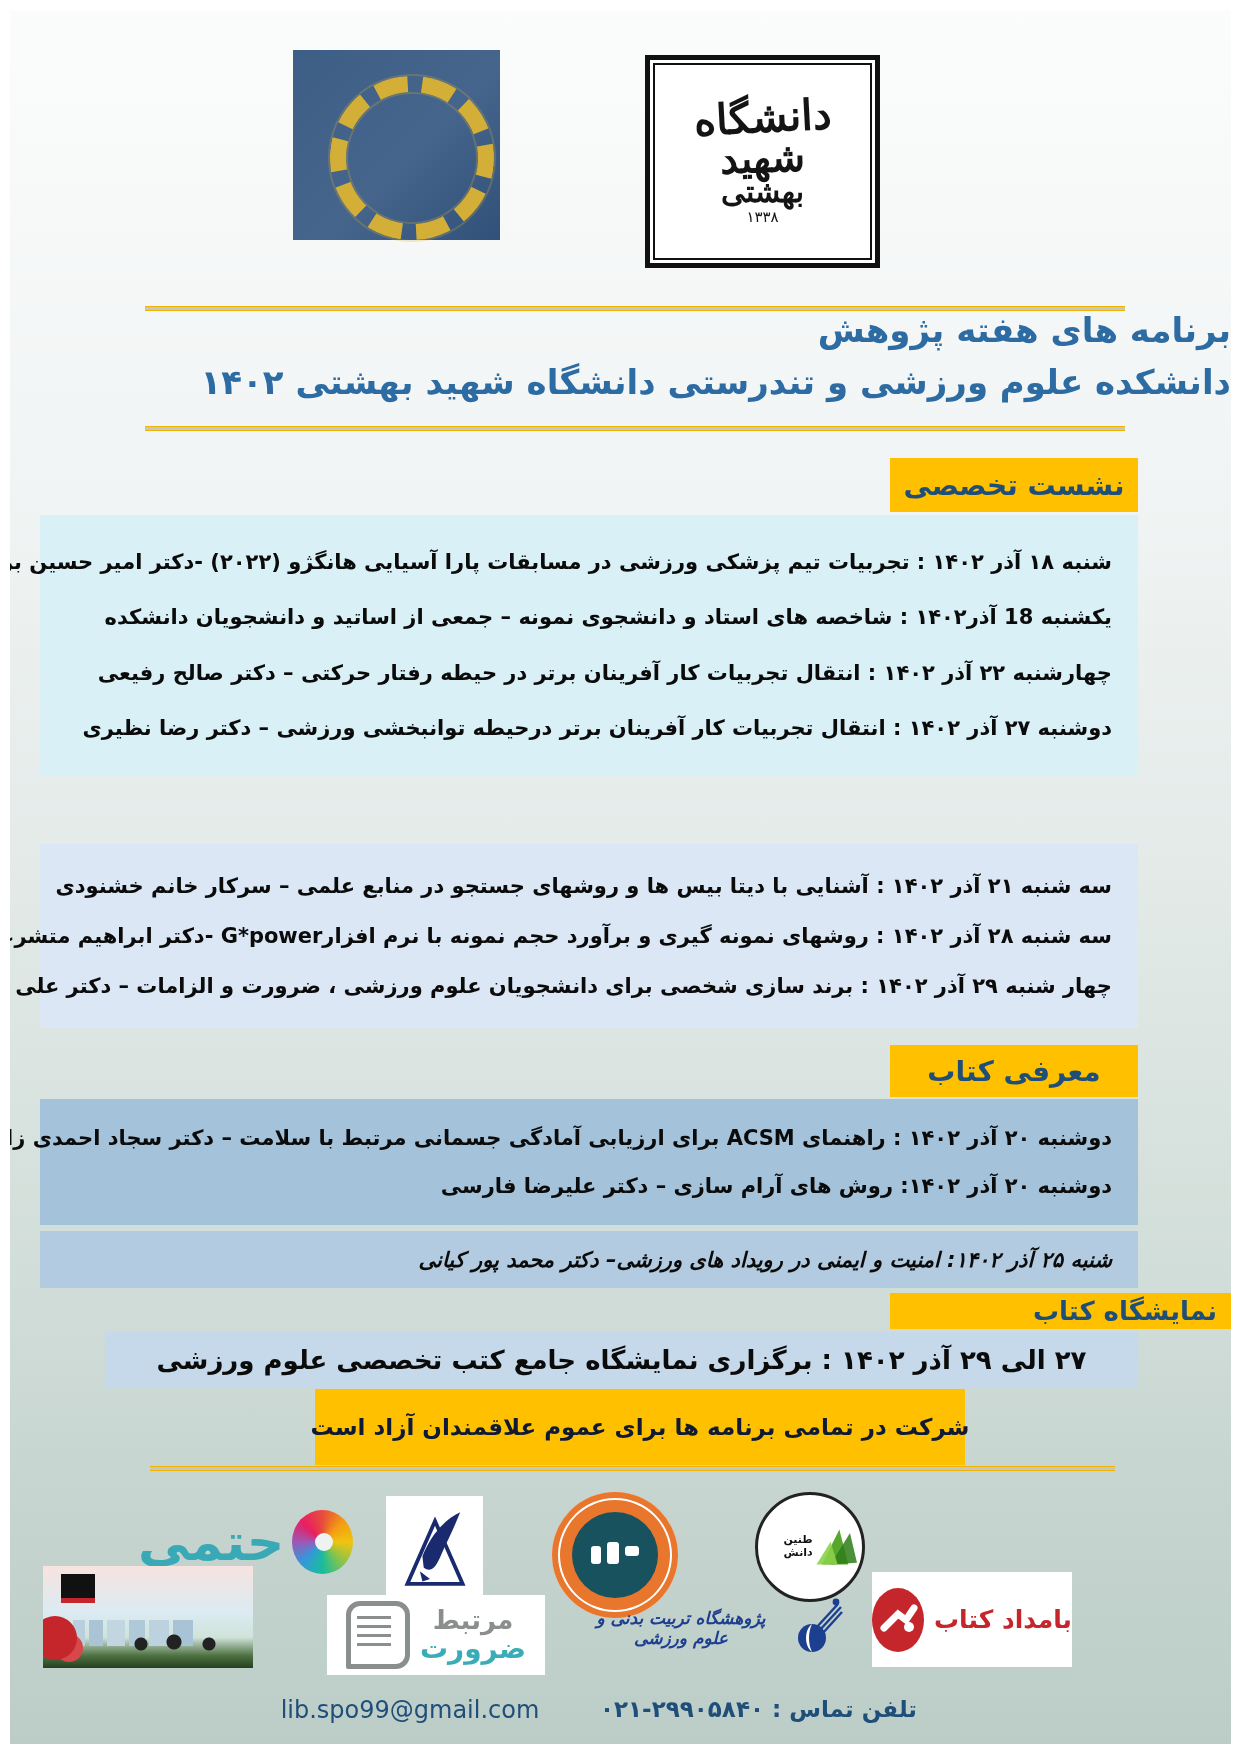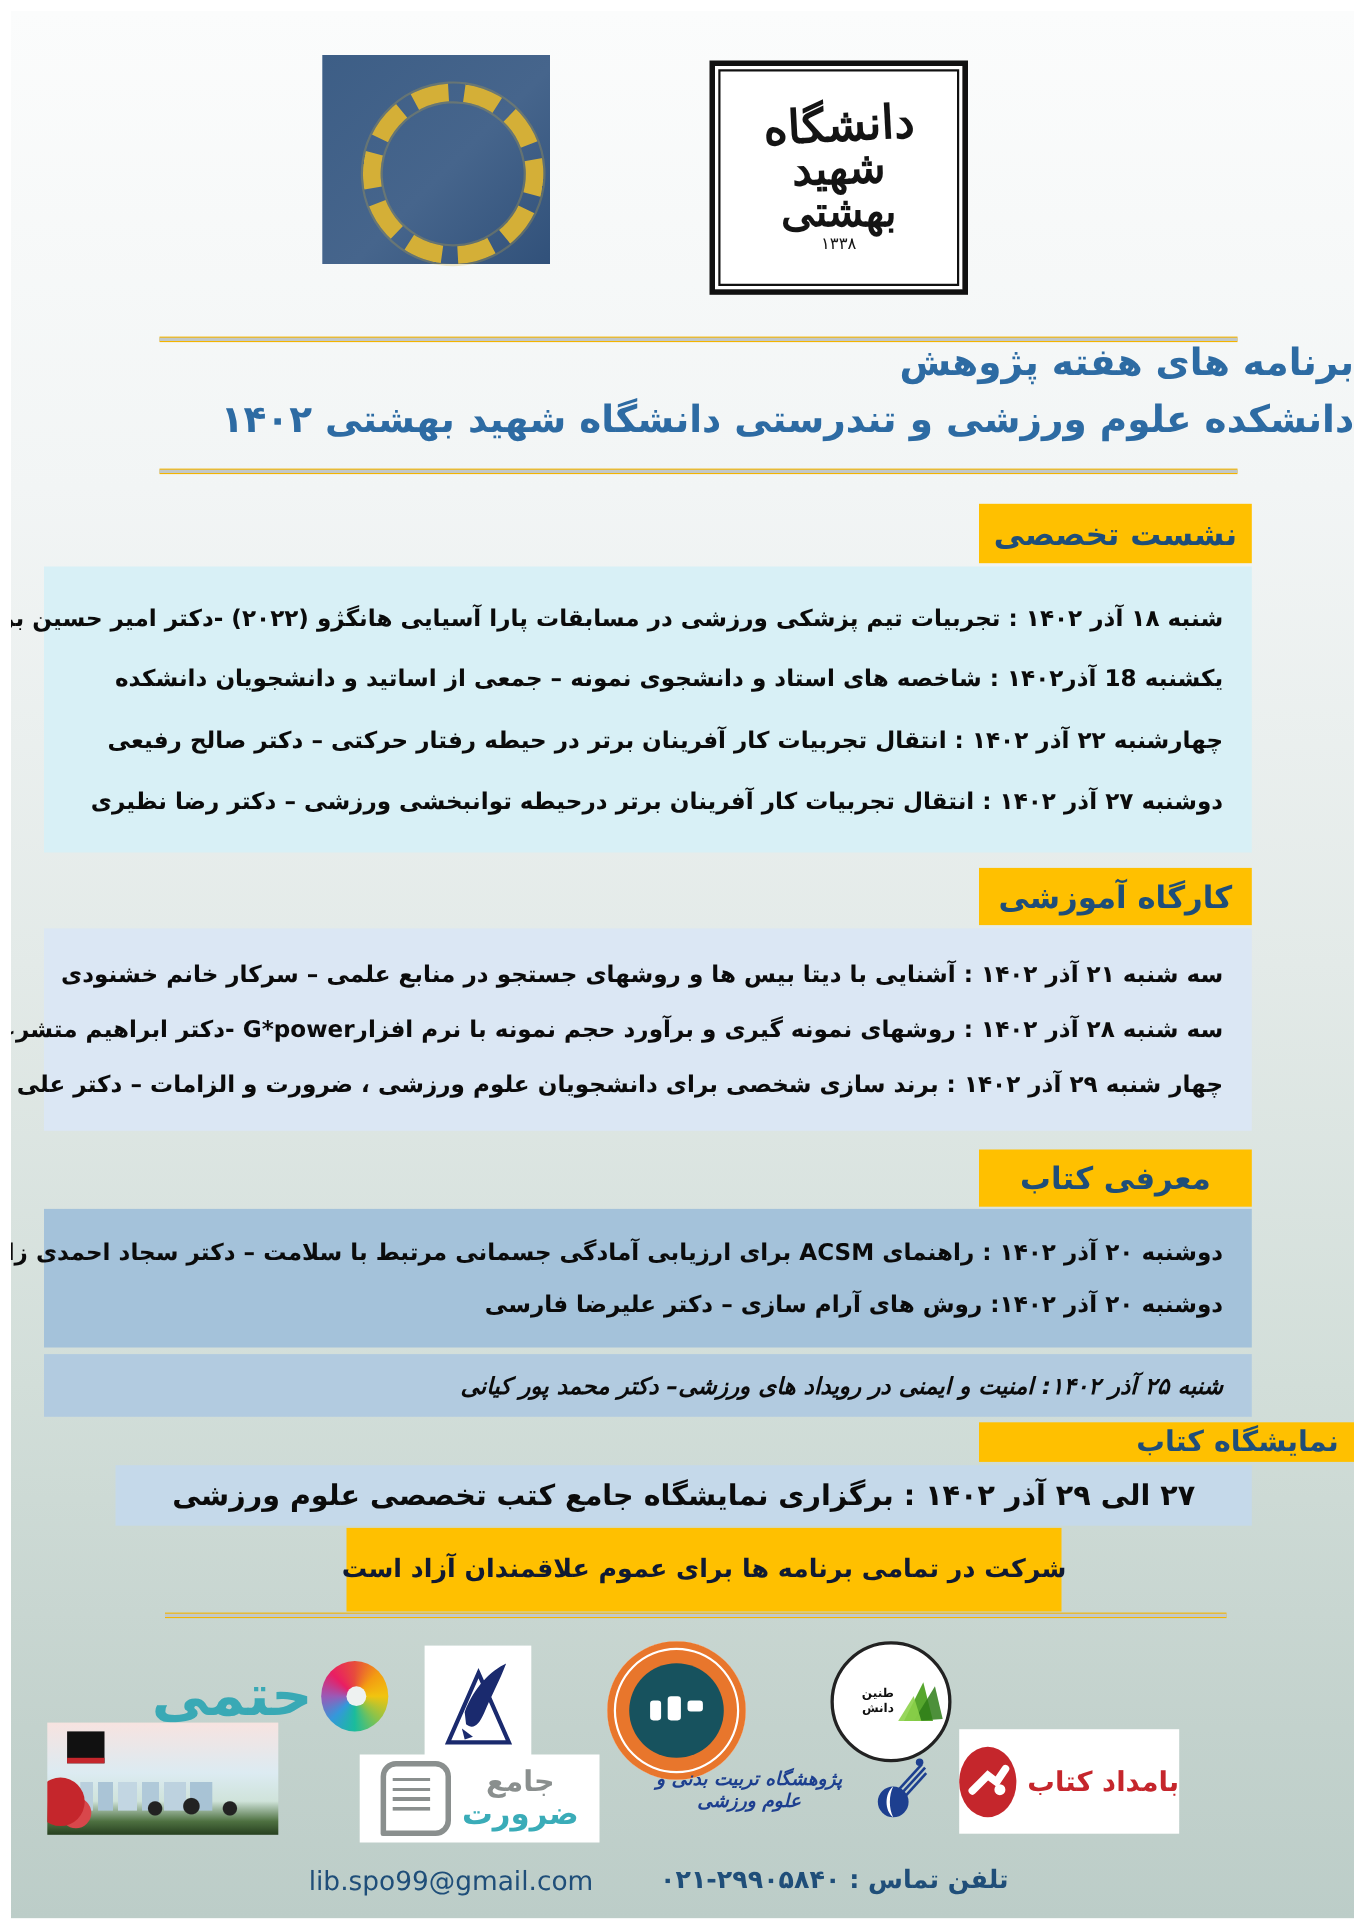--- a/index.html
+++ b/index.html
@@ -17,21 +17,21 @@
     box-shadow:0 0 0 2px rgba(212,175,55,.25), inset 0 0 0 2px rgba(212,175,55,.25);
     transform:rotate(8deg);margin-left:30px;margin-top:26px;}
   .gold-script{position:absolute;right:16px;top:52px;color:#d9b64a;font-size:15px;font-weight:bold;
     transform:rotate(-18deg);direction:rtl;opacity:.9;}
   .logo-sbu{position:absolute;left:635px;top:45px;width:225px;height:203px;background:#ffffff;
     border:5px solid #111;box-shadow:inset 0 0 0 3px #fff, inset 0 0 0 5px #111;
     display:flex;flex-direction:column;align-items:center;justify-content:center;}
   .sbu-line{font-family:"DejaVu Serif",serif;font-weight:bold;color:#141414;line-height:.98;}
   .sbu-l1{font-size:42px;transform:rotate(-3deg);}
   .sbu-l2{font-size:40px;transform:rotate(-2deg);}
-  .sbu-l3{font-size:38px;}
+  .sbu-l3{font-size:30px;}
   .sbu-year{font-size:15px;color:#141414;margin-top:2px;}
   
   .hr{position:absolute;height:5px;background:#f3b400;}
   .hr::after{content:"";display:block;height:3px;background:#c2c8c8;margin-top:1px;}
   .title{position:absolute;left:0;width:100%;text-align:right;color:#2d6ba3;font-weight:bold;direction:rtl;}
   .title1{top:300px;font-size:34px;}
   .title2{top:352px;font-size:34px;}
   
   .sec-head{position:absolute;background:#ffc000;color:#1f4e79;font-weight:bold;font-size:28px;
     display:flex;align-items:center;justify-content:center;direction:rtl;}
@@ -117,21 +117,20 @@
   <div class="hr" style="left:135px;top:416px;width:980px;"></div>
 
   <div class="sec-head head1">نشست تخصصی</div>
   <div class="sec-body body1" style="background: rgb(216, 240, 246);">
     <div class="item">شنبه ۱۸ آذر ۱۴۰۲ : تجربیات تیم پزشکی ورزشی در مسابقات پارا آسیایی هانگژو (۲۰۲۲) -دکتر امیر حسین براتی</div>
     <div class="item">یکشنبه 18 آذر۱۴۰۲ : شاخصه های استاد و دانشجوی نمونه – جمعی از اساتید  و دانشجویان دانشکده</div>
     <div class="item">چهارشنبه ۲۲ آذر ۱۴۰۲ :  انتقال تجربیات کار آفرینان برتر در حیطه رفتار حرکتی – دکتر صالح رفیعی</div>
     <div class="item">دوشنبه ۲۷ آذر ۱۴۰۲ : انتقال تجربیات کار آفرینان برتر درحیطه توانبخشی ورزشی – دکتر رضا نظیری</div>
   </div>
 
-  <div class="sec-head head2">کارگاه آموزشی</div>
   <div class="sec-body body2" style="background: rgb(219, 231, 244);">
     <div class="item">سه شنبه ۲۱ آذر ۱۴۰۲ : آشنایی با دیتا بیس ها و روشهای جستجو در منابع علمی – سرکار خانم خشنودی</div>
     <div class="item">سه شنبه ۲۸ آذر ۱۴۰۲ : روشهای نمونه گیری و برآورد حجم نمونه با نرم افزارG*power -دکتر ابراهیم متشرعی</div>
     <div class="item">چهار شنبه ۲۹ آذر ۱۴۰۲ :  برند سازی شخصی برای دانشجویان علوم ورزشی ، ضرورت و الزامات – دکتر علی افروزه</div>
   </div>
 
   <div class="sec-head head3">معرفی  کتاب</div>
   <div class="sec-body body3a" style="background: rgb(164, 194, 218);">
     <div class="item">دوشنبه ۲۰ آذر ۱۴۰۲ : راهنمای ACSM  برای ارزیابی آمادگی جسمانی مرتبط با سلامت – دکتر سجاد احمدی زاد</div>
     <div class="item">دوشنبه ۲۰ آذر ۱۴۰۲:  روش های آرام سازی – دکتر علیرضا فارسی</div>
@@ -185,21 +184,21 @@
   <div class="lg logo-scenic">
     <div class="scen-badge"></div>
     <div class="scen-city"></div>
     <div class="scen-flower"></div>
     <div class="scen-sil"></div>
   </div>
 
   <div class="lg logo-virast">
     <div class="virast-book"></div>
     <div class="virast-words">
-      <div class="virast-top">جامع</div>
+      <div class="virast-top">مرتبط</div>
       <div class="virast-bottom">ضرورت</div>
     </div>
   </div>
 
   <div class="lg logo-bamdad">
     <div class="bamdad-circle">
       <svg width="44" height="44" viewBox="0 0 44 44">
         <path d="M8 30 L22 16 L30 22 L38 10" stroke="#ffffff" stroke-width="7" fill="none" stroke-linecap="round"></path>
         <circle cx="33" cy="29" r="5" fill="#ffffff"></circle>
       </svg>

